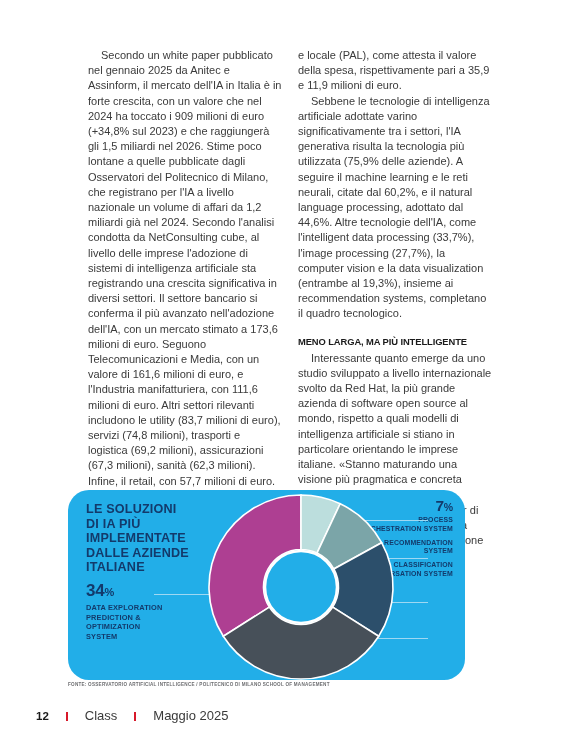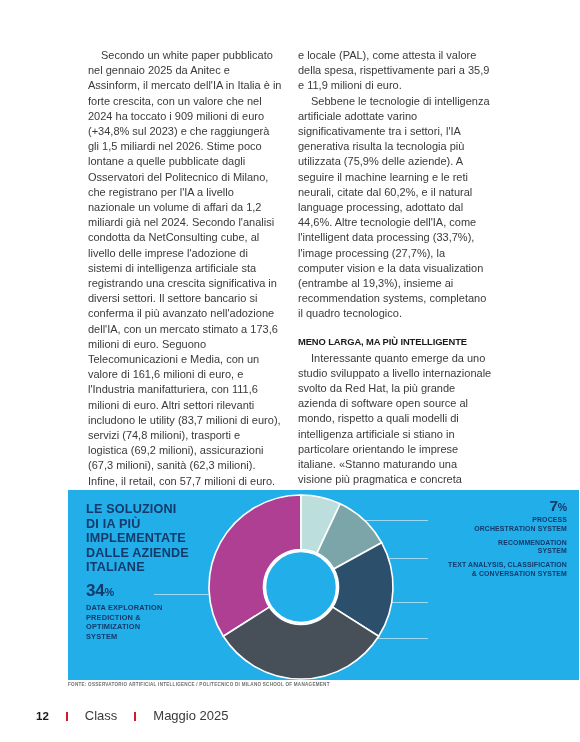--- a/index.html
+++ b/index.html
@@ -49,23 +49,24 @@
   }
   .spacer-head {
     height: 14px;
   }
 
   
   .info-panel {
     position: absolute;
     left: 68px;
     top: 490px;
-    width: 511px;
+    width: 397px;
     height: 190px;
     background: #22aee8;
+    border-radius: 21px;
   }
   .info-title {
     position: absolute;
     left: 18px;
     top: 12px;
     width: 130px;
     color: #133a6b;
     font-size: 12.6px;
     font-weight: bold;
     line-height: 14.6px;

